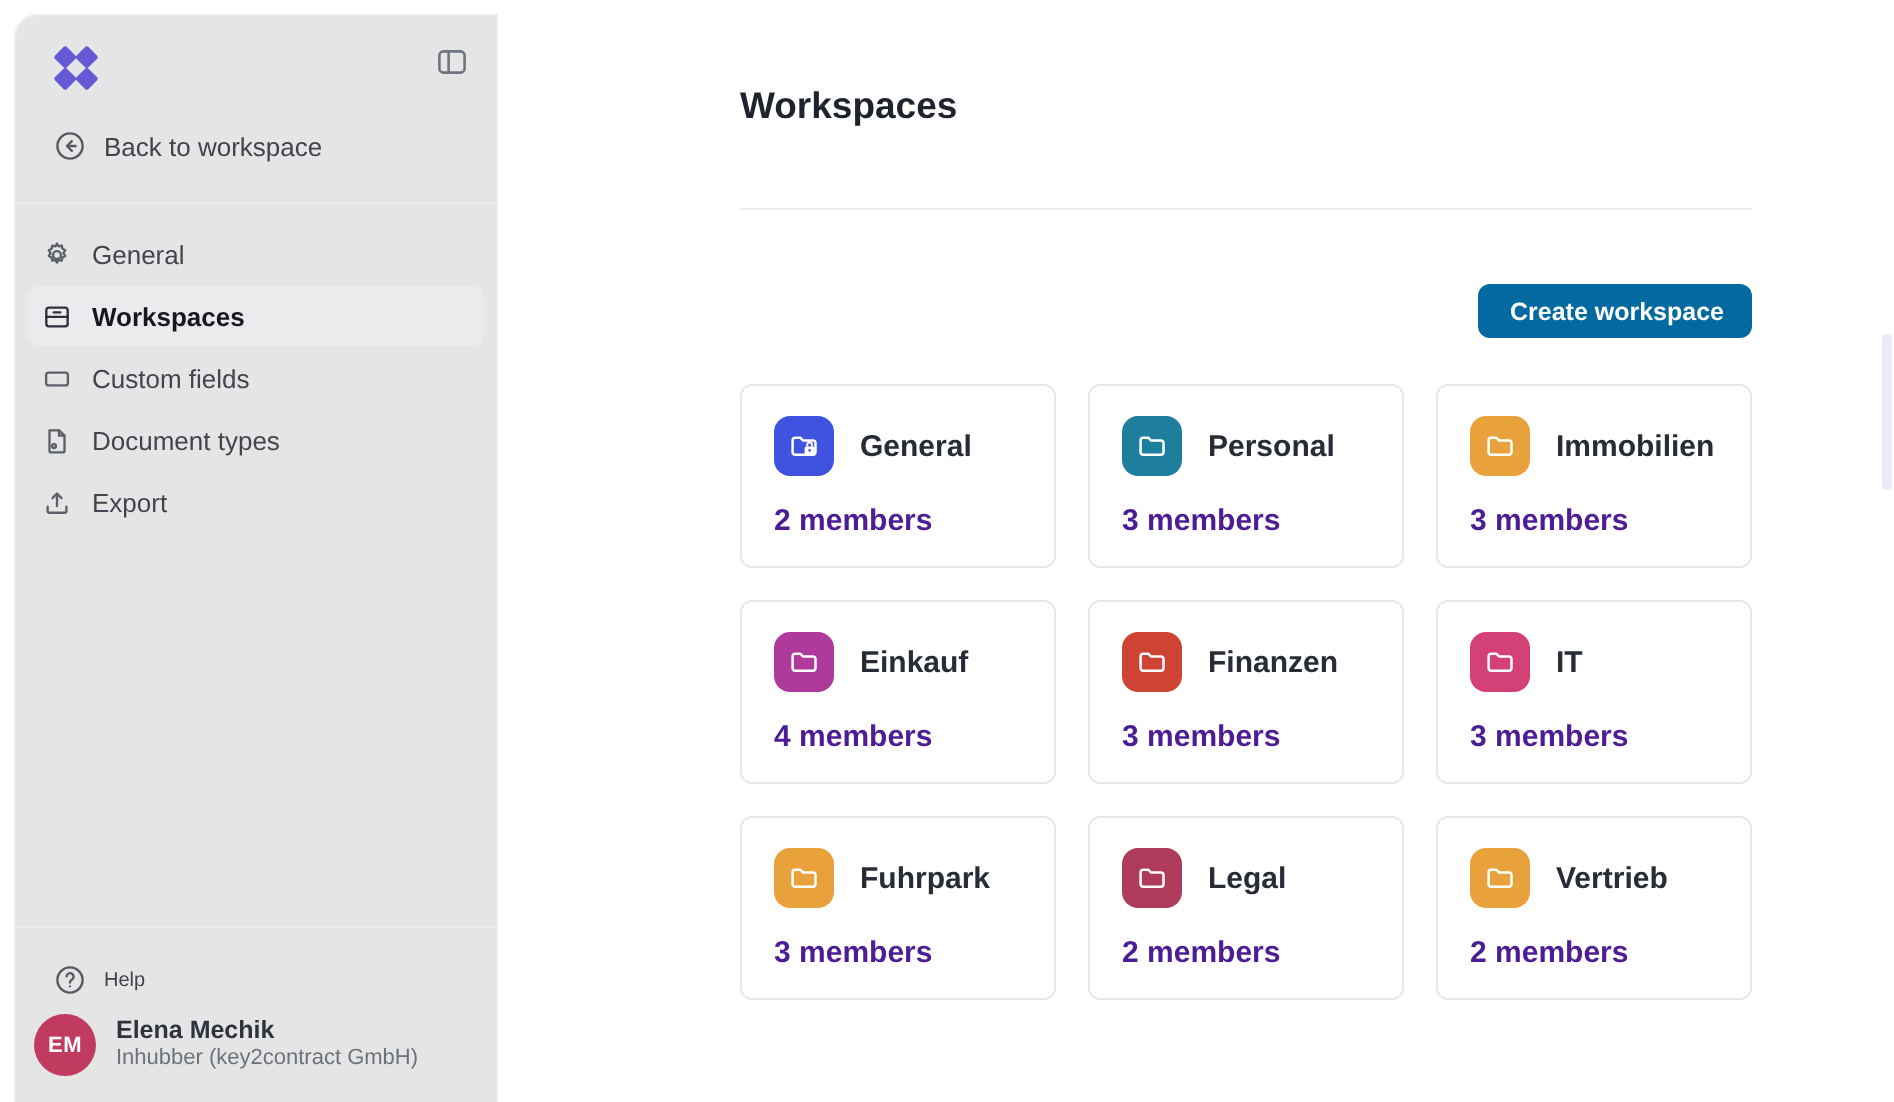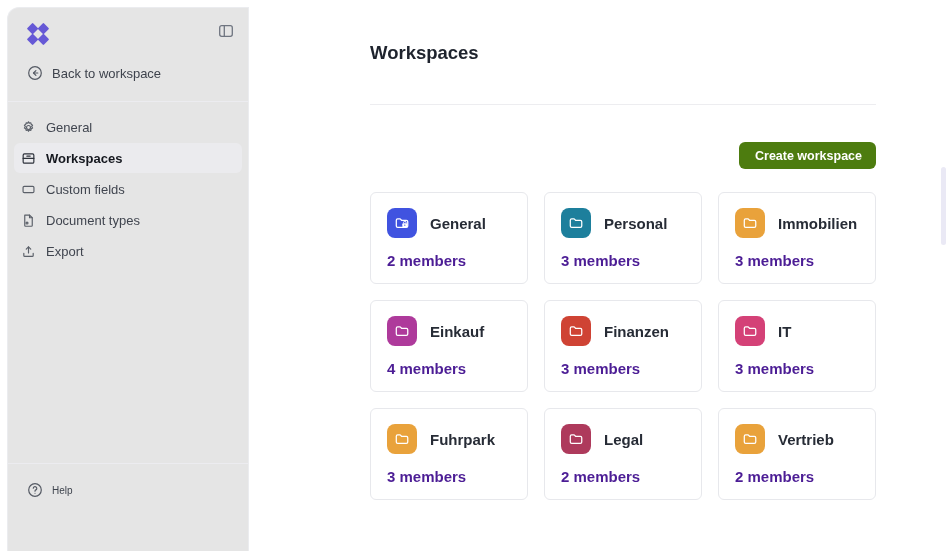--- a/index.html
+++ b/index.html
@@ -140,27 +140,34 @@
     <span class="hicon">
       <svg width="16" height="16" viewBox="0 0 16 16" fill="none" stroke="currentColor" stroke-width="1.2" stroke-linecap="round" stroke-linejoin="round">
         <circle cx="8" cy="8" r="6.3"></circle>
         <path d="M6.3 6.2 a1.75 1.75 0 1 1 2.55 1.7 c-.55.3-.85.7-.85 1.3"></path>
         <circle cx="8" cy="11.2" r="0.55" fill="currentColor" stroke="none"></circle>
       </svg>
     </span>
     <span>Help</span>
   </div>
 
+  <div class="user-row">
+    <span class="avatar" style="background: rgb(193, 58, 95);">EM</span>
+    <span>
+      <div class="user-name">Elena Mechik</div>
+      <div class="user-role">Inhubber (key2contract GmbH)</div>
+    </span>
+  </div>
 </div>
 
 <div class="main">
   <h1 class="page-title" style="margin:0">Workspaces</h1>
   <div class="main-divider"></div>
   <div class="btn-row">
-    <button class="create-btn" style="background: #4d7c0f; padding-left: 16px;">Create workspace</button>
+    <button class="create-btn" style="background: #0369a1; padding-left: 16px;">Create workspace</button>
   </div>
   <div class="grid">
       <div class="card">
     <div class="card-top">
       <span class="folder" style="background: rgb(64, 83, 224);">
             <svg width="16" height="16" viewBox="0 0 16 16">
               <path d="M2.3 5.2c0-.75.6-1.35 1.35-1.35h2.5L7.55 5.3h4.85c.75 0 1.35.6 1.35 1.35V11c0 .77-.62 1.4-1.4 1.4H3.7c-.77 0-1.4-.63-1.4-1.4z" fill="none" stroke="#fff" stroke-width="1.25" stroke-linejoin="round"></path>
               <rect x="8.3" y="8.3" width="5" height="3.9" rx="0.9" fill="#fff"></rect>
        <path d="M9.6 8.3v-.85a1.2 1.2 0 0 1 2.4 0v.85" fill="none" stroke="#fff" stroke-width="1"></path>
        <circle cx="10.8" cy="10.2" r="0.65" fill="#4053e0"></circle>

